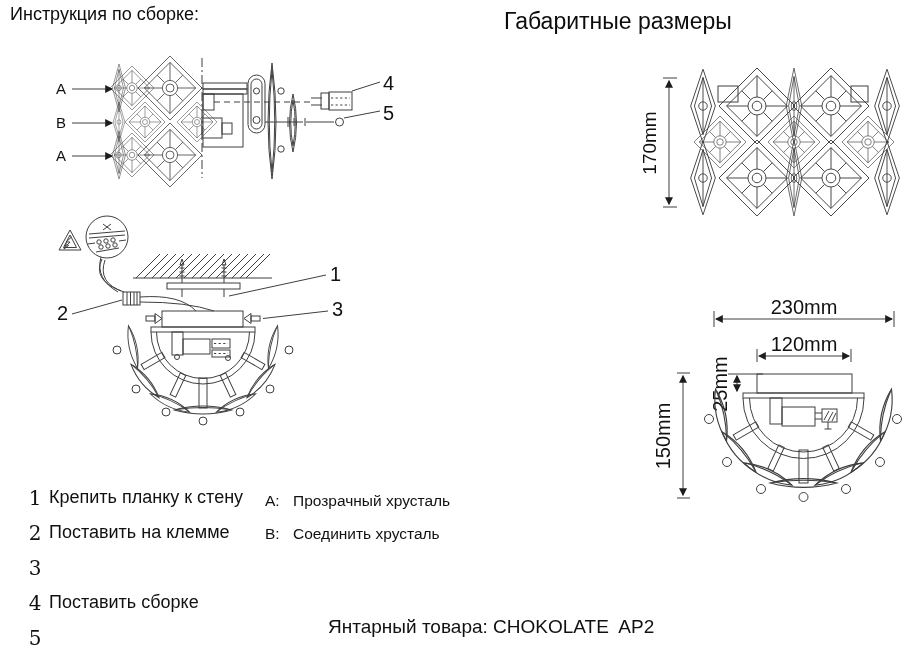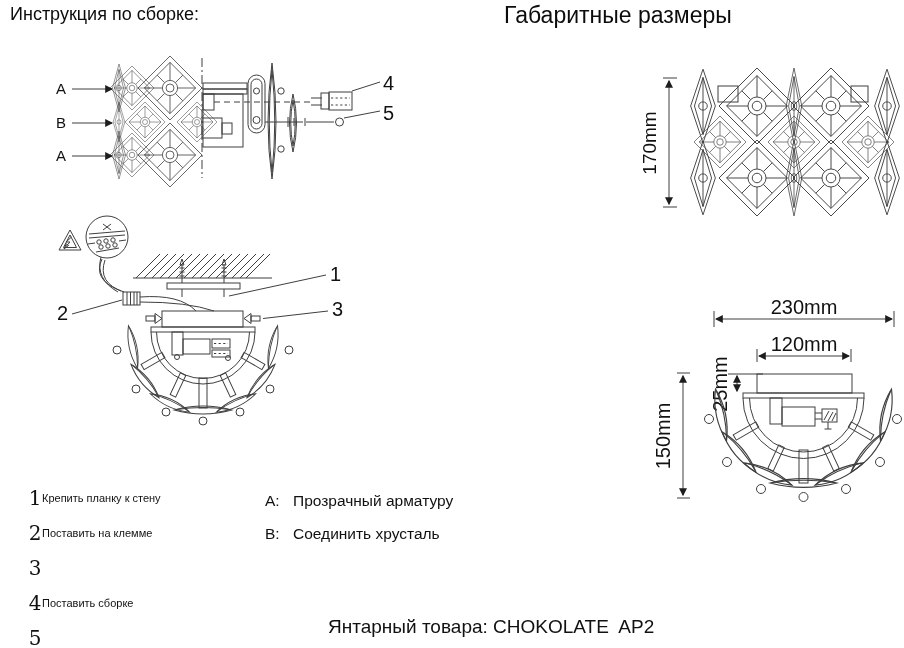--- a/index.html
+++ b/index.html
@@ -2,39 +2,39 @@
 <html><head>
 <meta charset="utf-8">
 <style>
   *{margin:0;padding:0;box-sizing:border-box}
   html,body{background:#fff}
   body{width:904px;height:648px;position:relative;overflow:hidden;
        font-family:"Liberation Sans",sans-serif;color:#111}
   .abs{position:absolute}
   .sheet{position:absolute;left:0;top:0;width:904px;height:648px;background:#fff}
   .title-left{left:10px;top:4px;font-size:18px;color:#0c0c0c}
-  .title-right{left:504px;top:2px;font-size:23px;color:#0c0c0c}
+  .title-right{left:504px;top:8px;font-size:23px;color:#0c0c0c}
   svg.draw{position:absolute;overflow:visible}
   svg.draw *{fill:none;stroke:#3f3f3f;stroke-width:1}
   svg.draw text{fill:#111;stroke:none;font-family:"Liberation Sans",sans-serif}
   .fd{fill:#1d1d1d;stroke:none}
   .w05{stroke-width:.8}
   .w2{stroke-width:1.6}
   .w3{stroke-width:2.8;stroke:#1d1d1d}
   .dash{stroke-dasharray:6 4}
   .dd{stroke-dasharray:9 3 2 3}
   .dot{stroke-dasharray:2.2 2.4}
   text.serif{font-family:"DejaVu Serif",serif;font-size:20px}
   text.abc{font-size:15px}
   text.dim{font-size:19px}
   text.dim2{font-size:20px}
   .steps{left:28px;top:480px}
   .step{height:35px;display:flex;align-items:center}
   .snum{font-family:"DejaVu Serif",serif;font-size:20px;width:14px;text-align:center}
-  .stext{font-size:11px;}
+  .stext{font-size:18px;margin-left:7px}
   .legend{left:265px;top:484px}
   .lrow{height:33px;display:flex;align-items:center;font-size:15.5px}
   .lkey{width:28px}
   .article{left:328px;top:616px;font-size:19px;white-space:pre}
 </style>
 </head>
 <body>
 
 <div class="sheet">
 
@@ -392,21 +392,21 @@
       <span class="stext">Поставить сборке</span>
     </div>
     <div class="step">
       <span class="snum">5</span>
     </div>
   </div>
 
   <div class="abs legend">
     <div class="lrow">
       <span class="lkey">A:</span>
-      <span>Прозрачный арматуру</span>
+      <span>Прозрачный хрусталь</span>
     </div>
     <div class="lrow">
       <span class="lkey">B:</span>
       <span>Соединить хрусталь</span>
     </div>
   </div>
 
   <div class="abs article">Янтарный товара: CHOKOLATE  AP2</div>
 
 </div>

